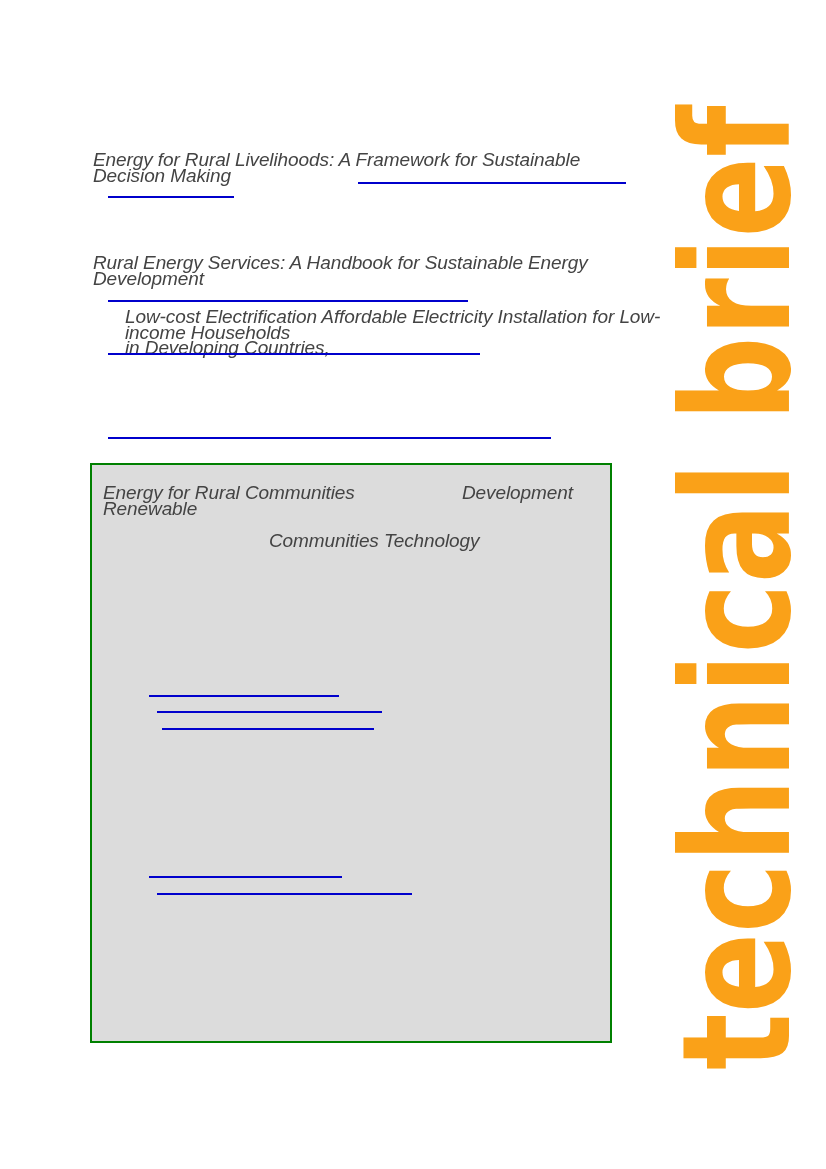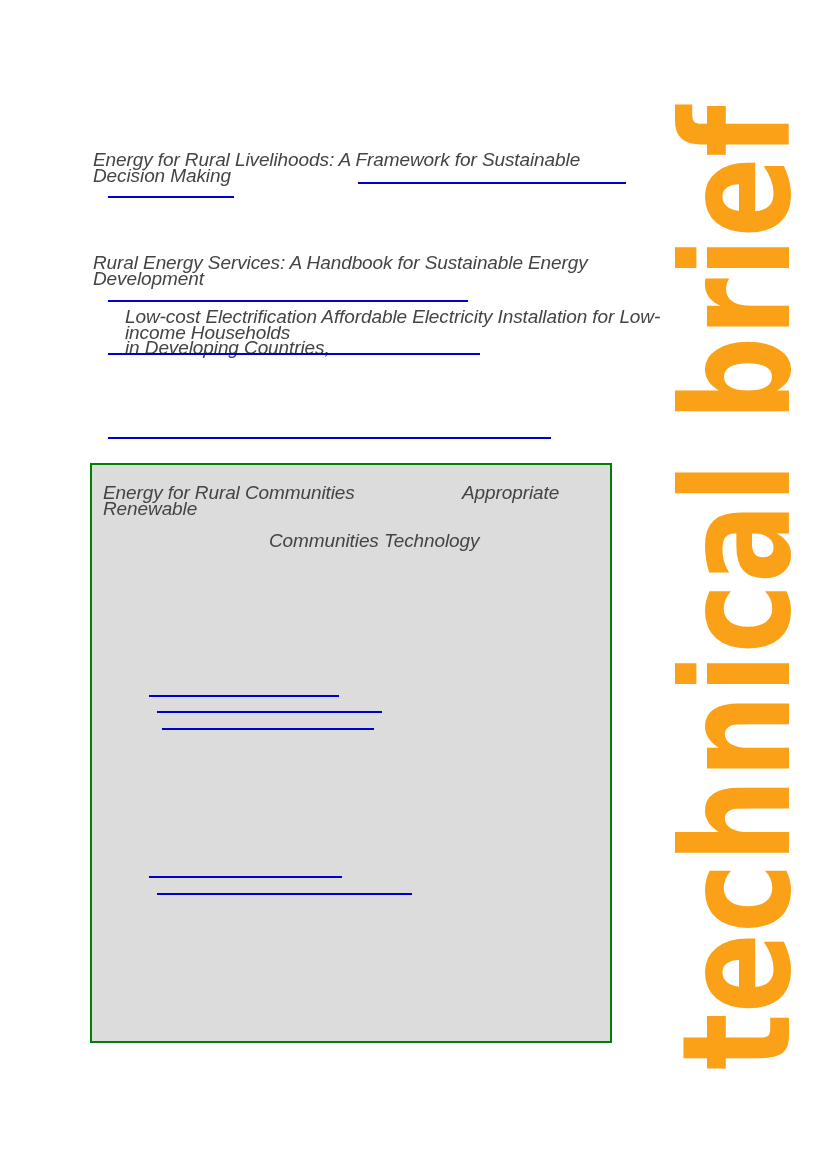--- a/index.html
+++ b/index.html
@@ -99,21 +99,21 @@
   <div class="link-line u3"></div>
 
   <div class="ref b4">Low-cost Electrification Affordable Electricity Installation for Low-income Households
 in Developing Countries,</div>
   <div class="link-line u4"></div>
 
   <div class="link-line u5"></div>
 
   <div class="info-box">
     <span class="box-text bt1">Energy for Rural Communities</span>
-    <span class="box-text bt2">Appropriate</span>
+    <span class="box-text bt2">Development</span>
     <span class="box-text bt3">Renewable</span>
     <span class="box-text bt4">Communities Technology</span>
 
     <div class="link-line bu1"></div>
     <div class="link-line bu2"></div>
     <div class="link-line bu3"></div>
     <div class="link-line bu4"></div>
     <div class="link-line bu5"></div>
   </div>
 

